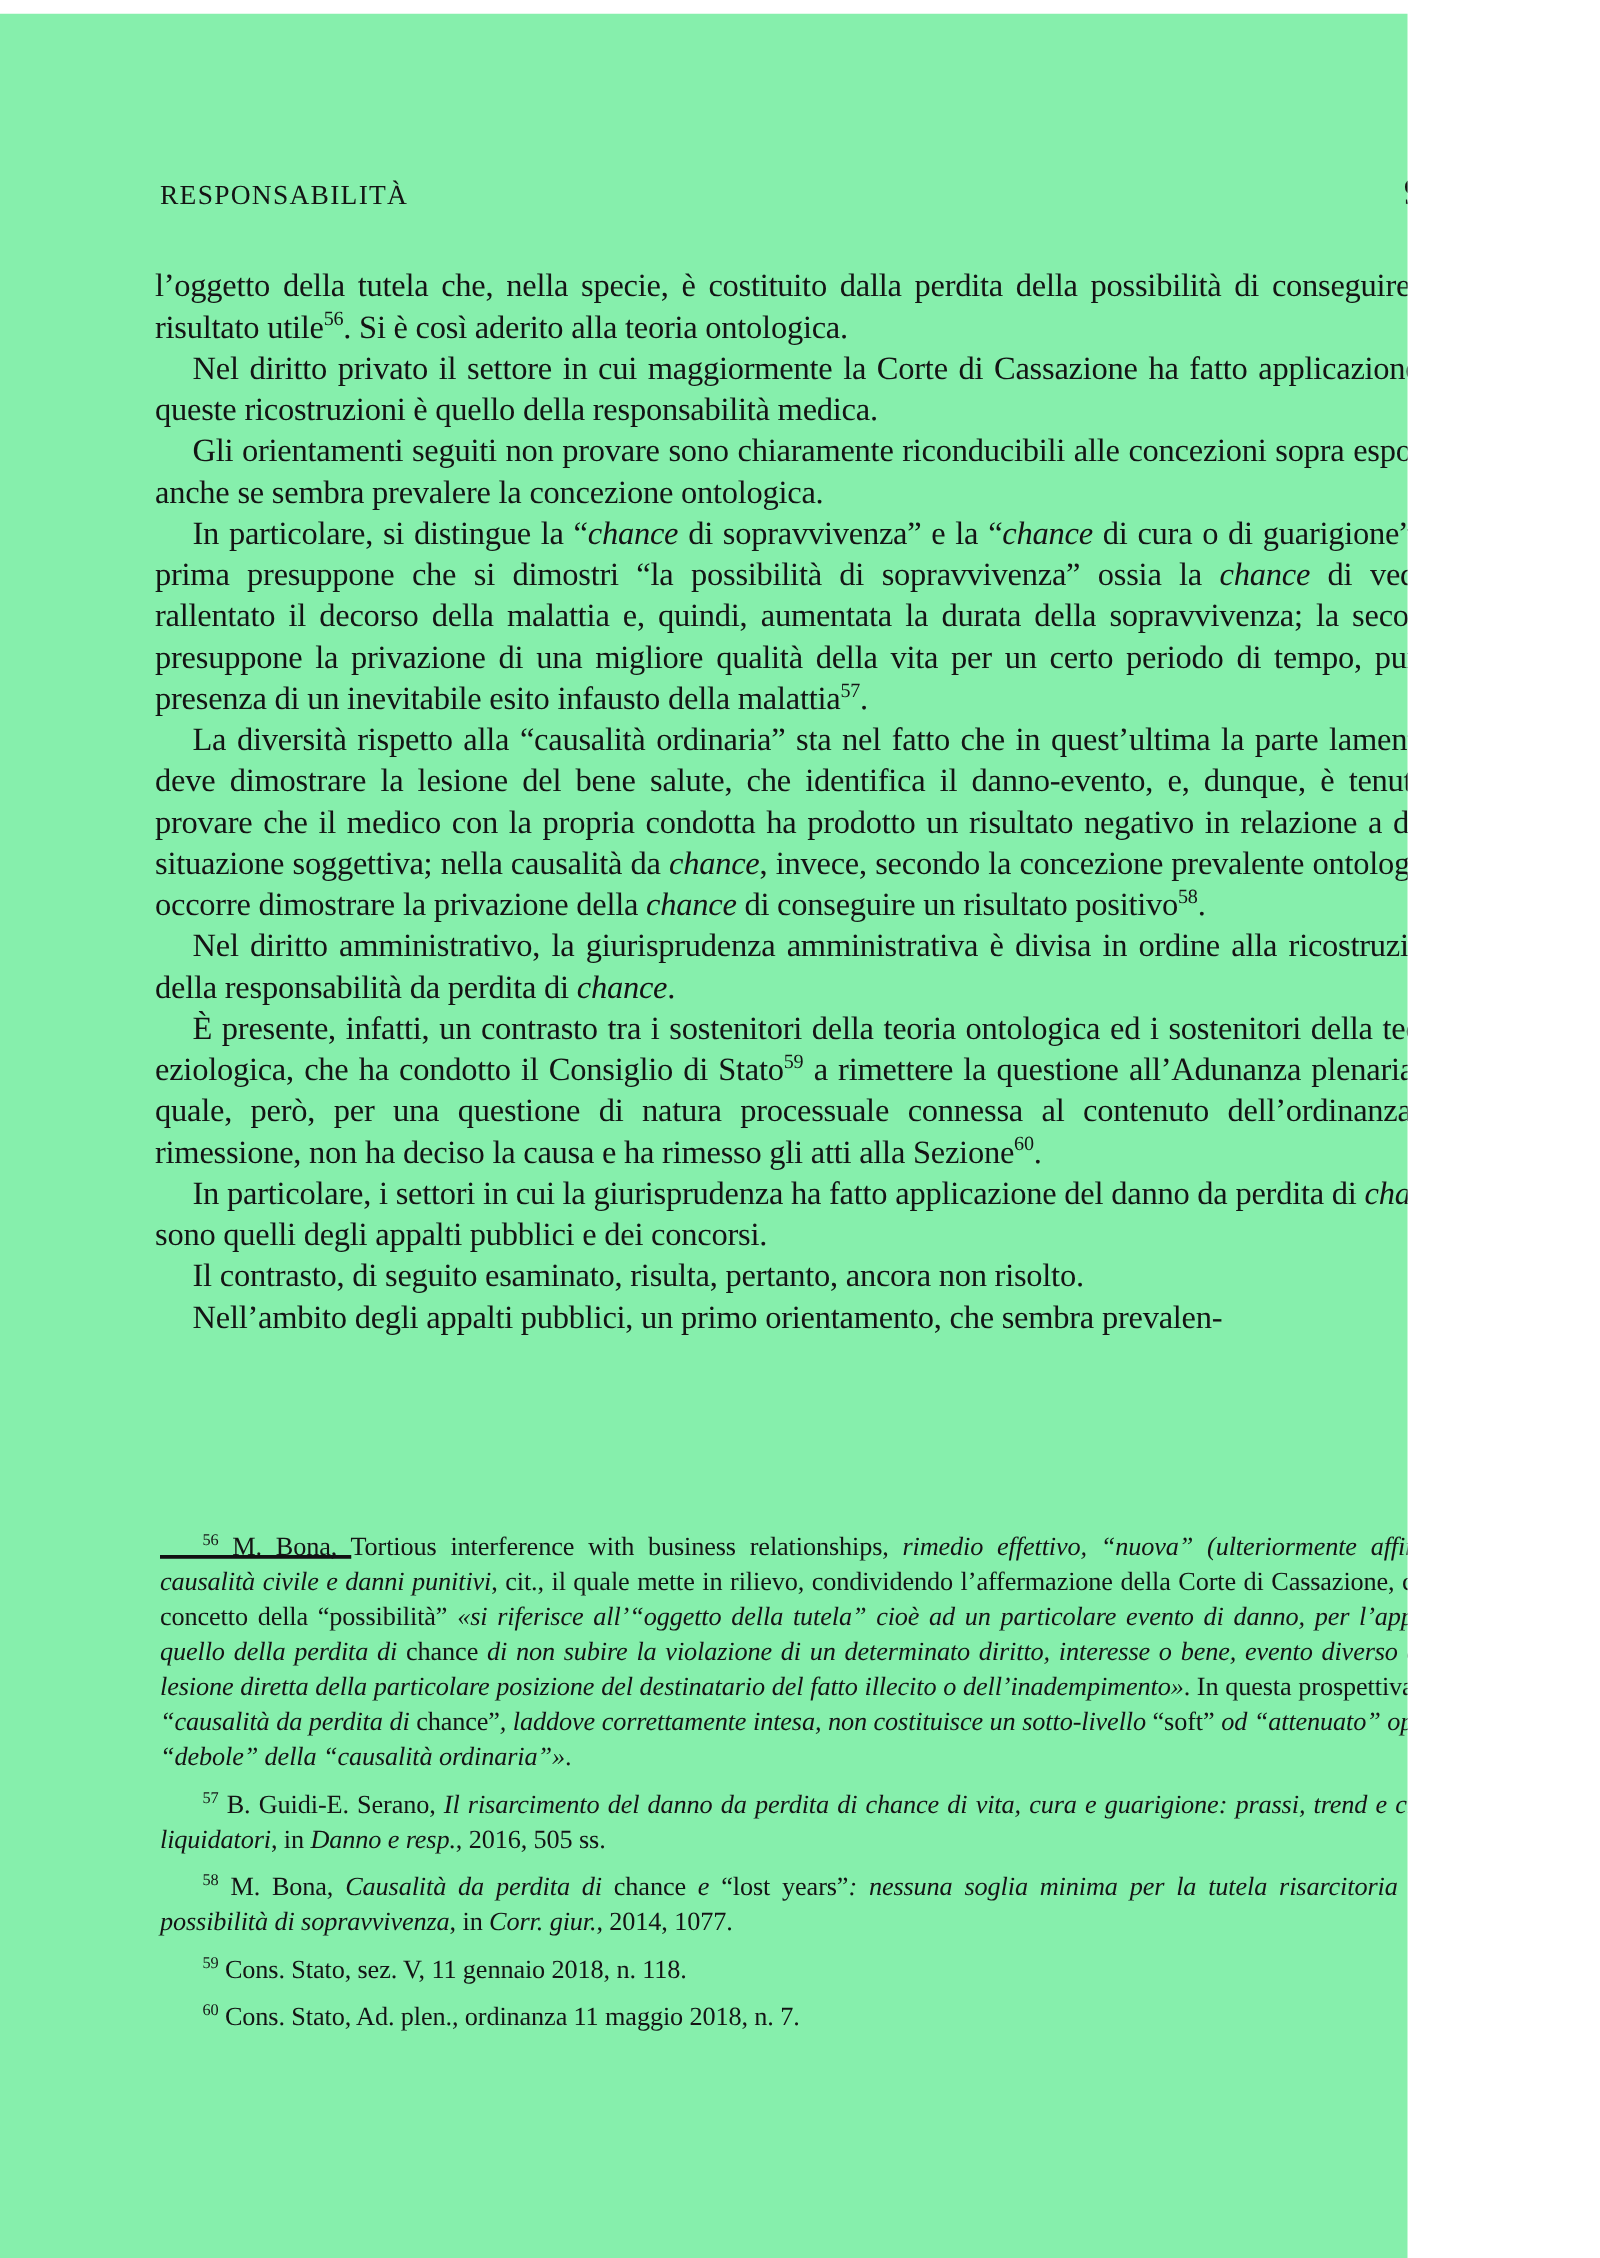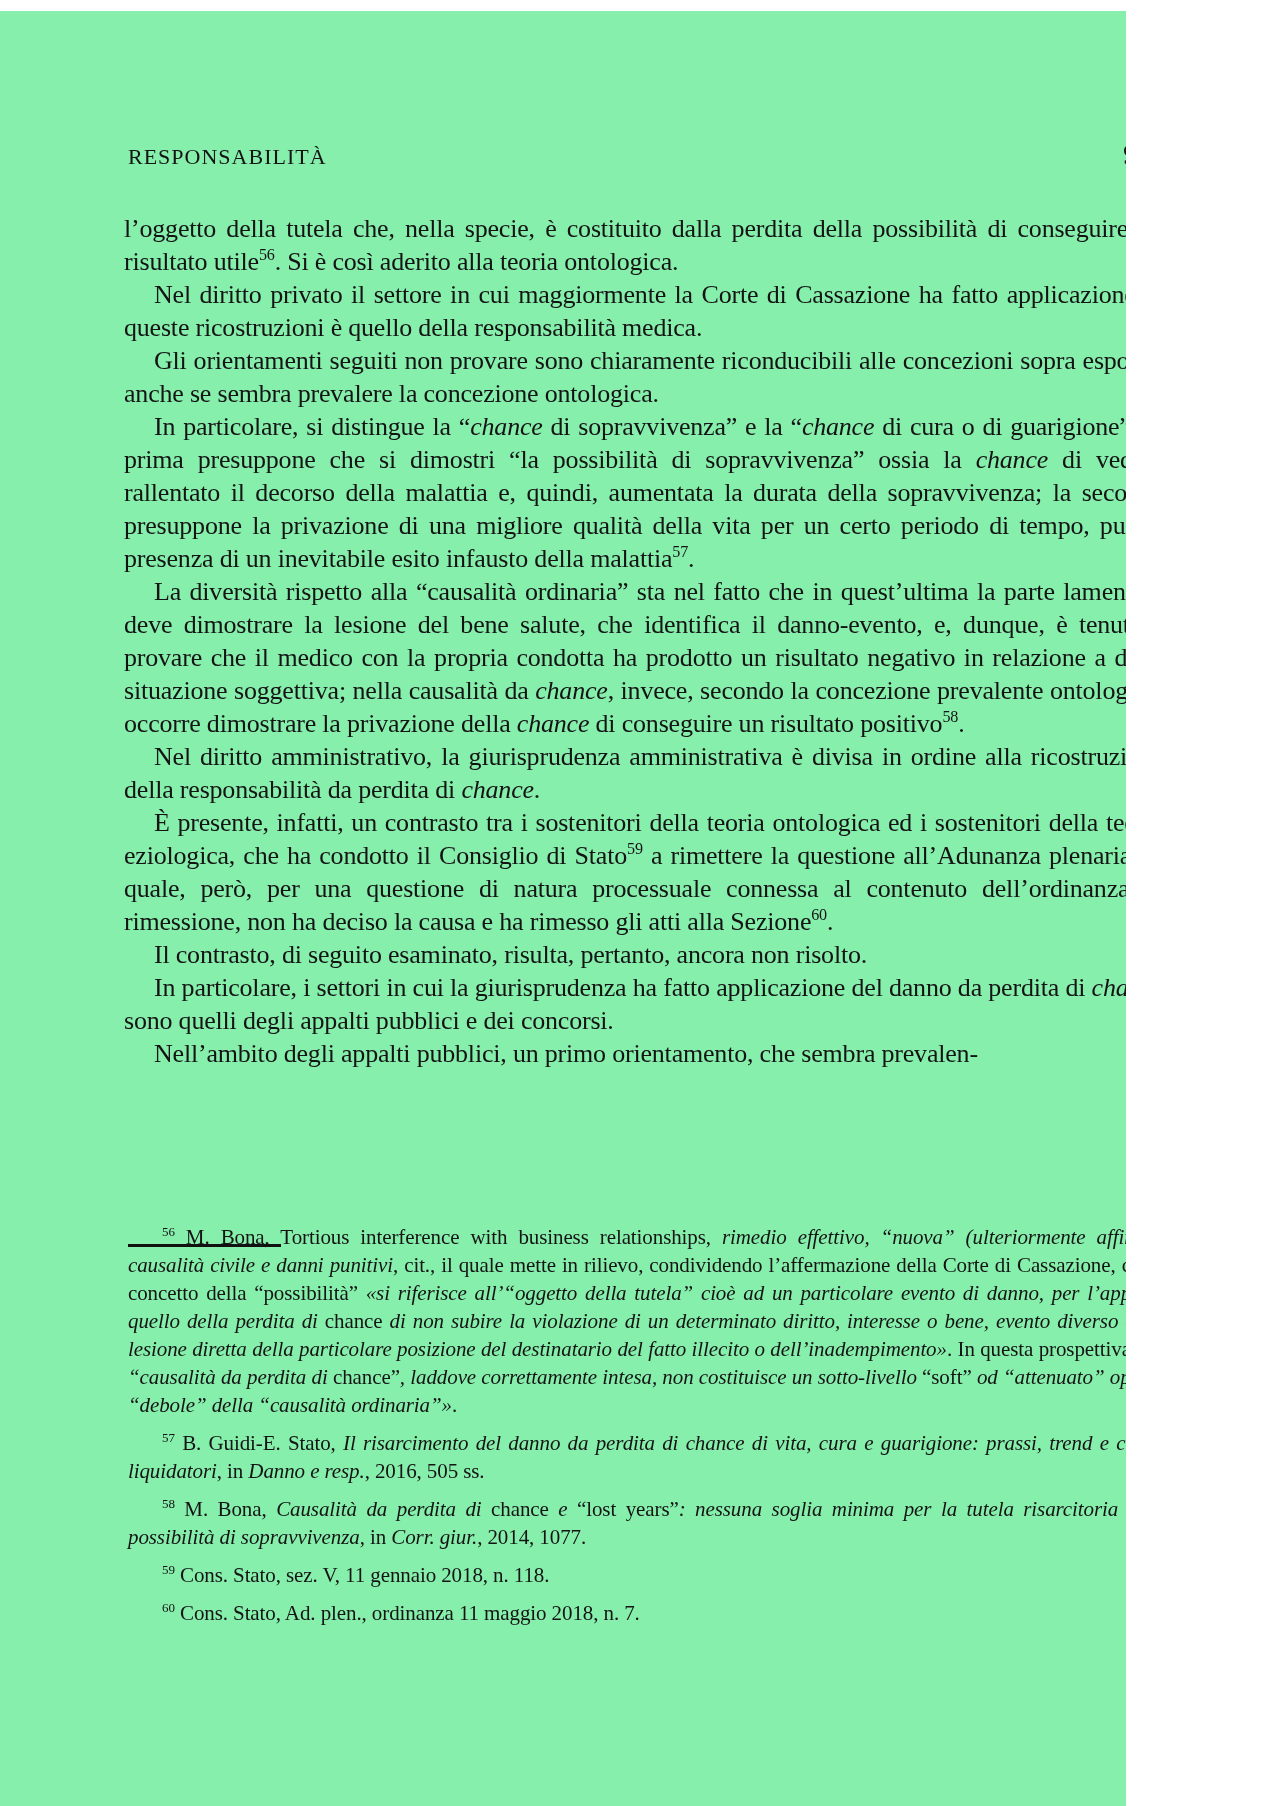--- a/index.html
+++ b/index.html
@@ -85,28 +85,28 @@
   </div>
 
   <div class="body-text">
     <p class="rich"><span>l’oggetto della tutela che, nella specie, è costituito dalla perdita della possibilità di conseguire un risultato utile</span><sup>56</sup><span>. Si è così aderito alla teoria ontologica.</span></p>
     <p class="rich indent"><span>Nel diritto privato il settore in cui maggiormente la Corte di Cassazione ha fatto applicazione di queste ricostruzioni è quello della responsabilità medica.</span></p>
     <p class="rich indent"><span>Gli orientamenti seguiti non provare sono chiaramente riconducibili alle concezioni sopra esposte, anche se sembra prevalere la concezione ontologica.</span></p>
     <p class="rich indent"><span>In particolare, si distingue la “</span><em>chance</em><span> di sopravvivenza” e la “</span><em>chance</em><span> di cura o di guarigione”: la prima presuppone che si dimostri “la possibilità di sopravvivenza” ossia la </span><em>chance</em><span> di vedere rallentato il decorso della malattia e, quindi, aumentata la durata della sopravvivenza; la seconda presuppone la privazione di una migliore qualità della vita per un certo periodo di tempo, pur in presenza di un inevitabile esito infausto della malattia</span><sup>57</sup><span>.</span></p>
     <p class="rich indent"><span>La diversità rispetto alla “causalità ordinaria” sta nel fatto che in quest’ultima la parte lamenta e deve dimostrare la lesione del bene salute, che identifica il danno-evento, e, dunque, è tenuta a provare che il medico con la propria condotta ha prodotto un risultato negativo in relazione a detta situazione soggettiva; nella causalità da </span><em>chance</em><span>, invece, secondo la concezione prevalente ontologica, occorre dimostrare la privazione della </span><em>chance</em><span> di conseguire un risultato positivo</span><sup>58</sup><span>.</span></p>
     <p class="rich indent"><span>Nel diritto amministrativo, la giurisprudenza amministrativa è divisa in ordine alla ricostruzione della responsabilità da perdita di </span><em>chance</em><span>.</span></p>
     <p class="rich indent"><span>È presente, infatti, un contrasto tra i sostenitori della teoria ontologica ed i sostenitori della teoria eziologica, che ha condotto il Consiglio di Stato</span><sup>59</sup><span> a rimettere la questione all’Adunanza plenaria, la quale, però, per una questione di natura processuale connessa al contenuto dell’ordinanza di rimessione, non ha deciso la causa e ha rimesso gli atti alla Sezione</span><sup>60</sup><span>.</span></p>
+    <p class="rich indent"><span>In particolare, i settori in cui la giurisprudenza ha fatto applicazione del danno da perdita di </span><em>chance</em><span> sono quelli degli appalti pubblici e dei concorsi.</span></p>
     <p class="rich indent"><span>Il contrasto, di seguito esaminato, risulta, pertanto, ancora non risolto.</span></p>
-    <p class="rich indent"><span>In particolare, i settori in cui la giurisprudenza ha fatto applicazione del danno da perdita di </span><em>chance</em><span> sono quelli degli appalti pubblici e dei concorsi.</span></p>
     <p class="rich indent"><span>Nell’ambito degli appalti pubblici, un primo orientamento, che sembra prevalen-</span></p>
   </div>
 
   <div class="footnote-rule"></div>
 
   <div class="footnotes">
     <p class="rich"><sup>56</sup><span> M. Bona, Tortious interference with business relationships, </span><em>rimedio effettivo, “nuova” (ulteriormente affinata) causalità civile e danni punitivi</em><span>, cit., il quale mette in rilievo, condividendo l’affermazione della Corte di Cassazione, che il concetto della “possibilità” </span><em>«si riferisce all’“oggetto della tutela” cioè ad un particolare evento di danno, per l’appunto quello della perdita di </em><span>chance</span><em> di non subire la violazione di un determinato diritto, interesse o bene, evento diverso dalla lesione diretta della particolare posizione del destinatario del fatto illecito o dell’inadempimento»</em><span>. In questa prospettiva, </span><em>«la “causalità da perdita di </em><span>chance”</span><em>, laddove correttamente intesa, non costituisce un sotto-livello </em><span>“soft”</span><em> od “attenuato” oppure “debole” della “causalità ordinaria”»</em><span>.</span></p>
-    <p class="rich"><sup>57</sup><span> B. Guidi-E. Stato, </span><em>Il risarcimento del danno da perdita di chance di vita, cura e guarigione: prassi, trend e criteri liquidatori</em><span>, in </span><em>Danno e resp.</em><span>, 2016, 505 ss.</span></p>
+    <p class="rich"><sup>57</sup><span> B. Guidi-E. Serano, </span><em>Il risarcimento del danno da perdita di chance di vita, cura e guarigione: prassi, trend e criteri liquidatori</em><span>, in </span><em>Danno e resp.</em><span>, 2016, 505 ss.</span></p>
     <p class="rich"><sup>58</sup><span> M. Bona, </span><em>Causalità da perdita di </em><span>chance</span><em> e </em><span>“lost years”</span><em>: nessuna soglia minima per la tutela risarcitoria delle possibilità di sopravvivenza</em><span>, in </span><em>Corr. giur.</em><span>, 2014, 1077.</span></p>
     <p class="rich"><sup>59</sup><span> Cons. Stato, sez. V, 11 gennaio 2018, n. 118.</span></p>
     <p class="rich"><sup>60</sup><span> Cons. Stato, Ad. plen., ordinanza 11 maggio 2018, n. 7.</span></p>
   </div>
 
 </div>
 
 </body></html>

